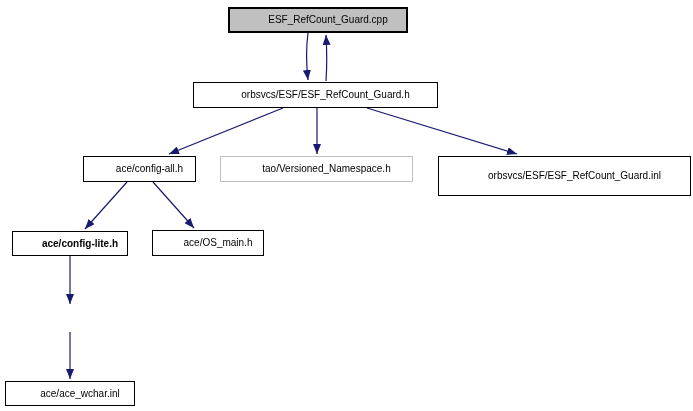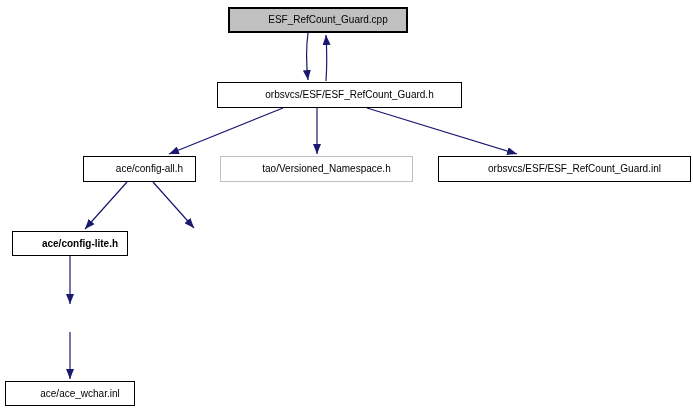--- a/index.html
+++ b/index.html
@@ -44,24 +44,24 @@
   }
   .node.root {
     background: #c0c0c0;
     border-width: 2px;
   }
   .node.external {
     border-color: #c0c0c0;
   }
   
   .pos-cpp        { left: 228px; top:   7px; width: 180px; height: 26px; }
-  .pos-header     { left: 193px; top:  82px; width: 245px; height: 26px; margin-left: 24px; }
+  .pos-header     { left: 193px; top:  82px; width: 245px; height: 26px; }
   .pos-config-all { left:  83px; top: 156px; width: 113px; height: 26px; }
   .pos-tao        { left: 220px; top: 156px; width: 193px; height: 26px; }
-  .pos-inl        { left: 438px; top: 156px; width: 253px; height: 26px; }
+  .pos-inl        { left: 438px; top: 156px; width: 253px; height: 40px; }
   .pos-config-lite{ left:  12px; top: 231px; width: 116px; height: 25px; font-weight: bold; }
   .pos-os-main    { left: 152px; top: 230px; width: 112px; height: 26px; }
   .pos-wchar-h    { left:   7px; top: 306px; width: 123px; height: 26px; }
   .pos-wchar-inl  { left:   5px; top: 381px; width: 130px; height: 25px; }
 </style>
 </head>
 <body>
 
 <div class="canvas">
 
@@ -87,17 +87,18 @@
   <div class="node pos-header">orbsvcs/ESF/ESF_RefCount_Guard.h</div>
 
   <div class="node external pos-tao">tao/Versioned_Namespace.h</div>
 
   <div class="node pos-config-all">ace/config-all.h</div>
 
   <div class="node pos-inl">orbsvcs/ESF/ESF_RefCount_Guard.inl</div>
 
   <div class="node pos-config-lite">ace/config-lite.h</div>
 
+  <div class="node pos-os-main">ace/OS_main.h</div>
 
 
   <div class="node pos-wchar-inl">ace/ace_wchar.inl</div>
 
 </div>
 
 </body></html>

